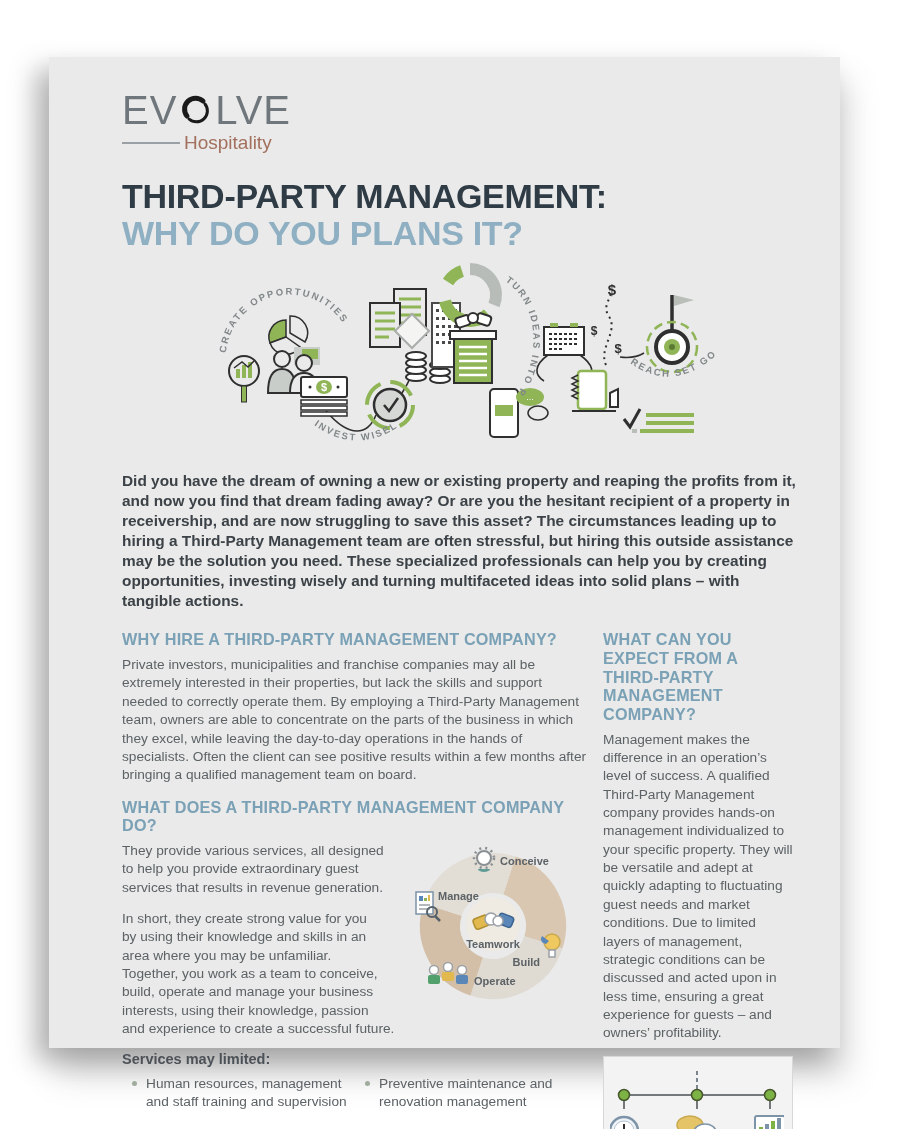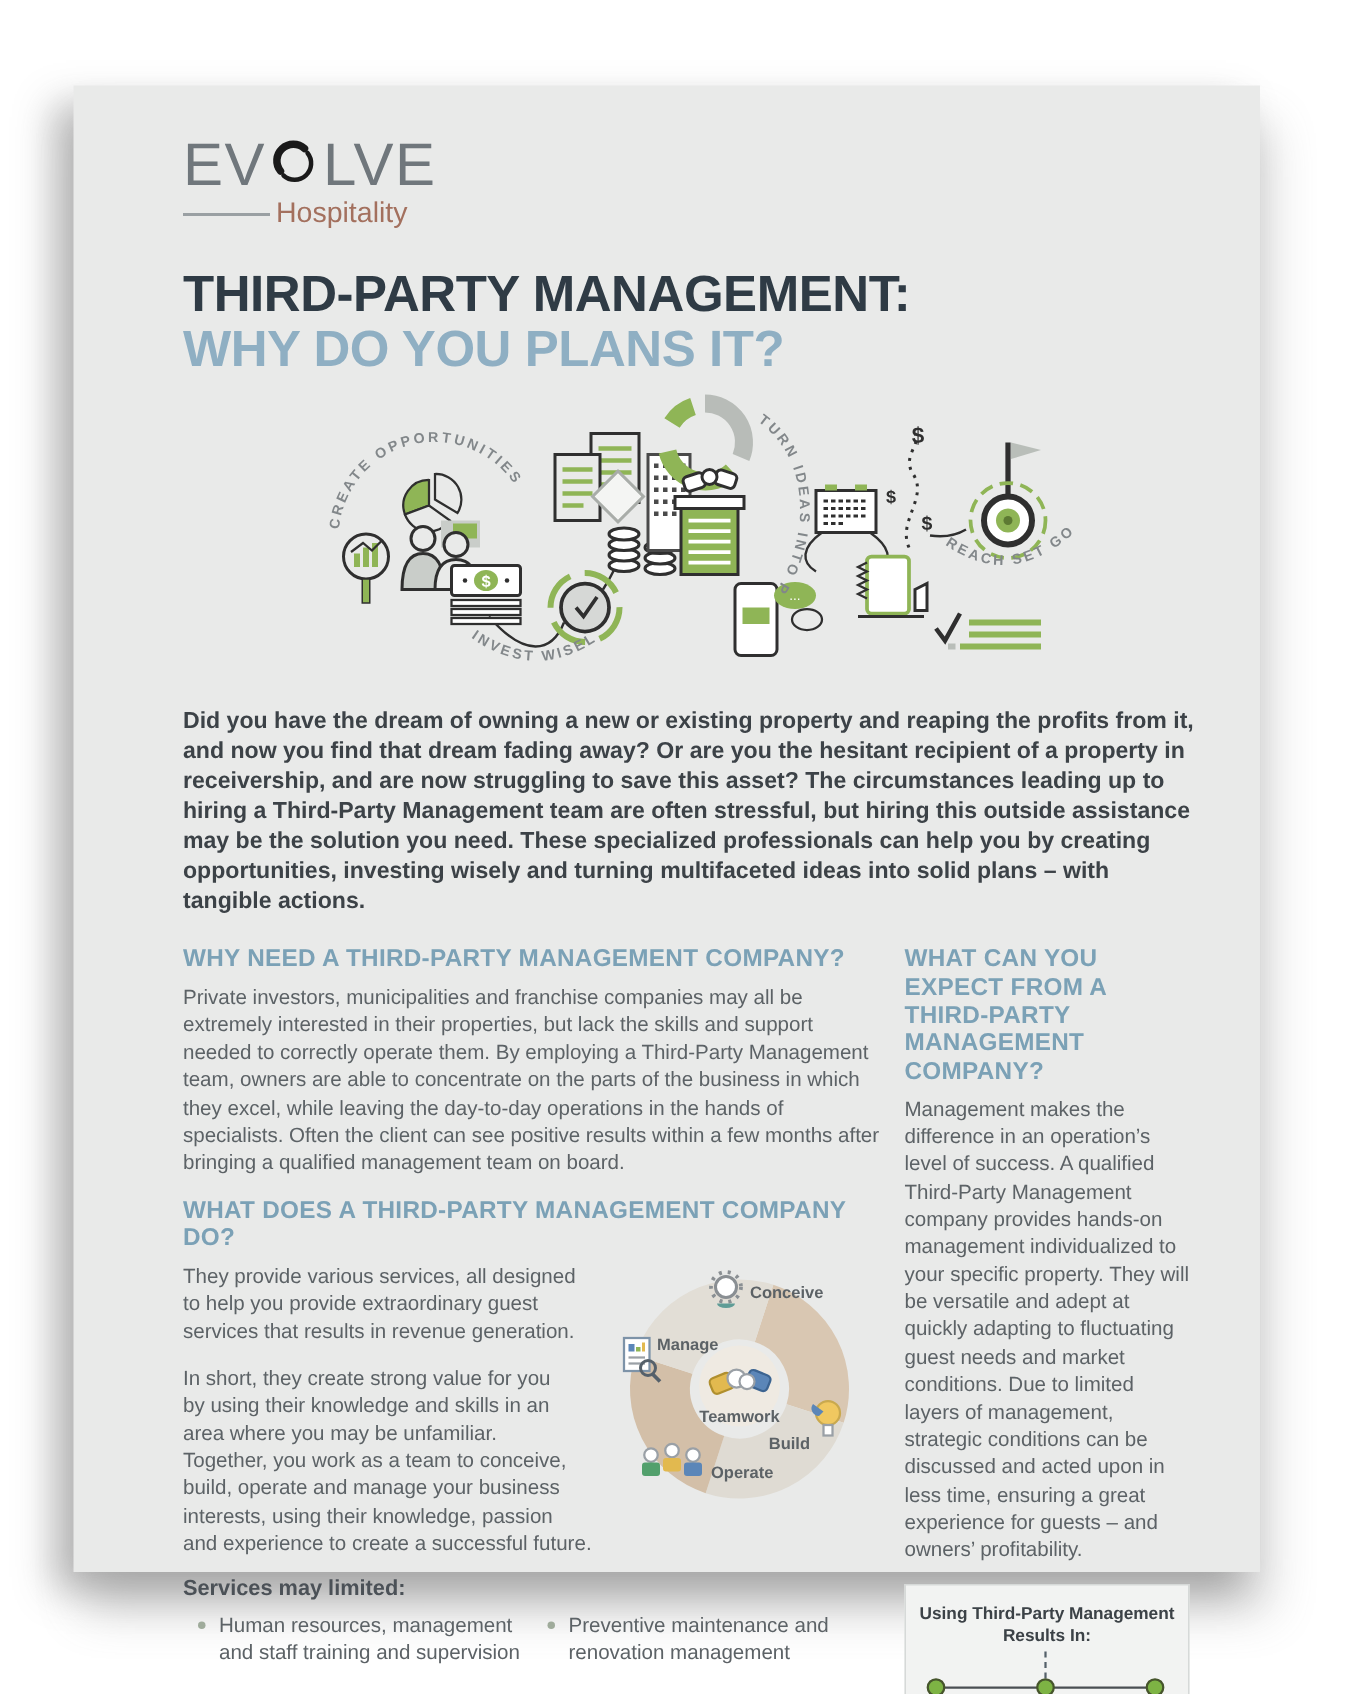--- a/index.html
+++ b/index.html
@@ -6,21 +6,21 @@
   html,body { width:898px; height:1129px; background:#ffffff; overflow:hidden;
               font-family:"Liberation Sans", sans-serif; }
   .page {
     position:absolute; left:49px; top:57px; width:791px; height:991px;
     background:#e9eae9;
     box-shadow:-14px 12px 24px rgba(90,90,90,.40), 6px 26px 30px rgba(110,110,110,.30);
     padding:33px 47px 0 73px;
   }
   
   .logo { width:160px; }
-  .logo-brand { font-size:40px; line-height:1; color:#70777c; letter-spacing:1px; font-weight:400; display:flex; }
+  .logo-brand { font-size:40px; line-height:1; color:#70777c; letter-spacing:1px; font-weight:400; display:flex; align-items:center; }
   .logo-o { display:inline-block; width:36px; height:36px; margin:0 1px; }
   .logo-tagline-row { display:flex; align-items:center; margin-top:2px; }
   .logo-rule { width:58px; height:2px; background:#9aa0a3; margin-right:4px; }
   .logo-tagline { font-size:19px; color:#a3705e; font-weight:400;text-align:center; }
   
   .title { margin-top:24px; font-weight:800; letter-spacing:-.3px; }
   .title-line1 { font-size:34px; color:#2f3b45; line-height:1.08; }
   .title-line2 { font-size:34px; color:#8fafc3; line-height:1.08; }
   
   .infographic { margin:10px 0 0 82px; height:196px; }
@@ -288,21 +288,21 @@
       <text class="arc-text"><textPath href="#arcTurn">TURN IDEAS INTO PLANS</textPath></text>
       <text class="arc-text"><textPath href="#arcReach">REACH SET GOALS</textPath></text>
     </svg>
   </div>
 
   <p class="intro">Did you have the dream of owning a new or existing property and reaping the profits from it, and now you find that dream fading away? Or are you the hesitant recipient of a property in receivership, and are now struggling to save this asset? The circumstances leading up to hiring a Third-Party Management team are often stressful, but hiring this outside assistance may be the solution you need. These specialized professionals can help you by creating opportunities, investing wisely and turning multifaceted ideas into solid plans – with tangible actions.</p>
 
   <div class="columns">
 
     <div class="col-left">
-      <h2 class="section-heading">WHY NEED A THIRD-PARTY MANAGEMENT COMPANY?</h2>
+      <h2 class="section-heading">WHY HIRE A THIRD-PARTY MANAGEMENT COMPANY?</h2>
       <p class="body-text">Private investors, municipalities and franchise companies may all be extremely interested in their properties, but lack the skills and support needed to correctly operate them. By employing a Third-Party Management team, owners are able to concentrate on the parts of the business in which they excel, while leaving the day-to-day operations in the hands of specialists. Often the client can see positive results within a few months after bringing a qualified management team on board.</p>
 
       <h2 class="section-heading" style="margin-top:0;">WHAT DOES A THIRD-PARTY MANAGEMENT COMPANY DO?</h2>
 
       <div class="swirl-wrap">
         <svg width="192" height="164" viewBox="0 0 192 164">
           <g transform="rotate(18 97 82)" fill="none">
             <path d="M 97 29 A 53 53 0 0 1 150 82" stroke="#d9c7b2" stroke-width="40"></path>
             <path d="M 150 82 A 53 53 0 0 1 97 135" stroke="#dfdbd3" stroke-width="40"></path>
             <path d="M 97 135 A 53 53 0 0 1 44 82" stroke="#d3bfa8" stroke-width="40"></path>
@@ -376,24 +376,20 @@
       </div>
     </div>
 
     <div class="col-gap"></div>
 
     <div class="col-right">
       <h2 class="section-heading">WHAT CAN YOU EXPECT FROM A THIRD-PARTY MANAGEMENT COMPANY?</h2>
       <p class="body-text">Management makes the difference in an operation’s level of success. A qualified Third-Party Management company provides hands-on management individualized to your specific property. They will be versatile and adept at quickly adapting to fluctuating guest needs and market conditions. Due to limited layers of management, strategic conditions can be discussed and acted upon in less time, ensuring a great experience for guests – and owners’ profitability.</p>
 
       <div class="results-box">
-        <div class="results-title">
-          <div>Using Third-Party Management</div>
-          <div>Results In:</div>
-        </div>
         <svg width="174" height="92" viewBox="0 0 174 92">
           <line x1="87" y1="2" x2="87" y2="20" stroke="#55606a" stroke-width="1.5" stroke-dasharray="4 3"></line>
           <line x1="10" y1="26" x2="164" y2="26" stroke="#4a4f53" stroke-width="1.5"></line>
           <line x1="14" y1="26" x2="14" y2="40" stroke="#4a4f53" stroke-width="1.5"></line>
           <line x1="87" y1="26" x2="87" y2="40" stroke="#4a4f53" stroke-width="1.5"></line>
           <line x1="160" y1="26" x2="160" y2="40" stroke="#4a4f53" stroke-width="1.5"></line>
           <g fill="#7db344" stroke="#46552c" stroke-width="1.5">
             <circle cx="14" cy="26" r="5.5"></circle>
               <circle cx="87" cy="26" r="5.5"></circle>
               <circle cx="160" cy="26" r="5.5"></circle>

